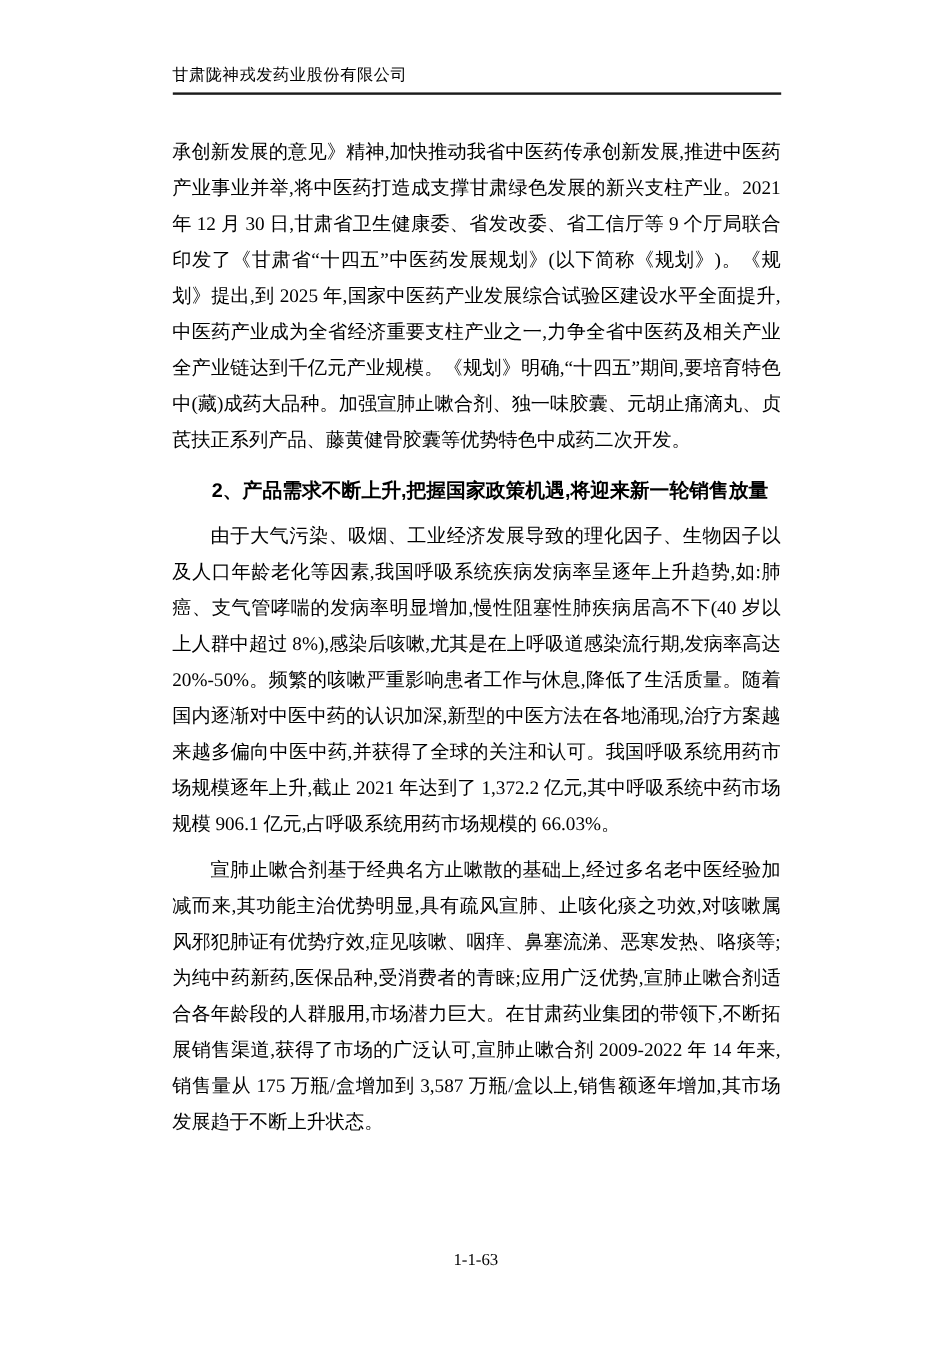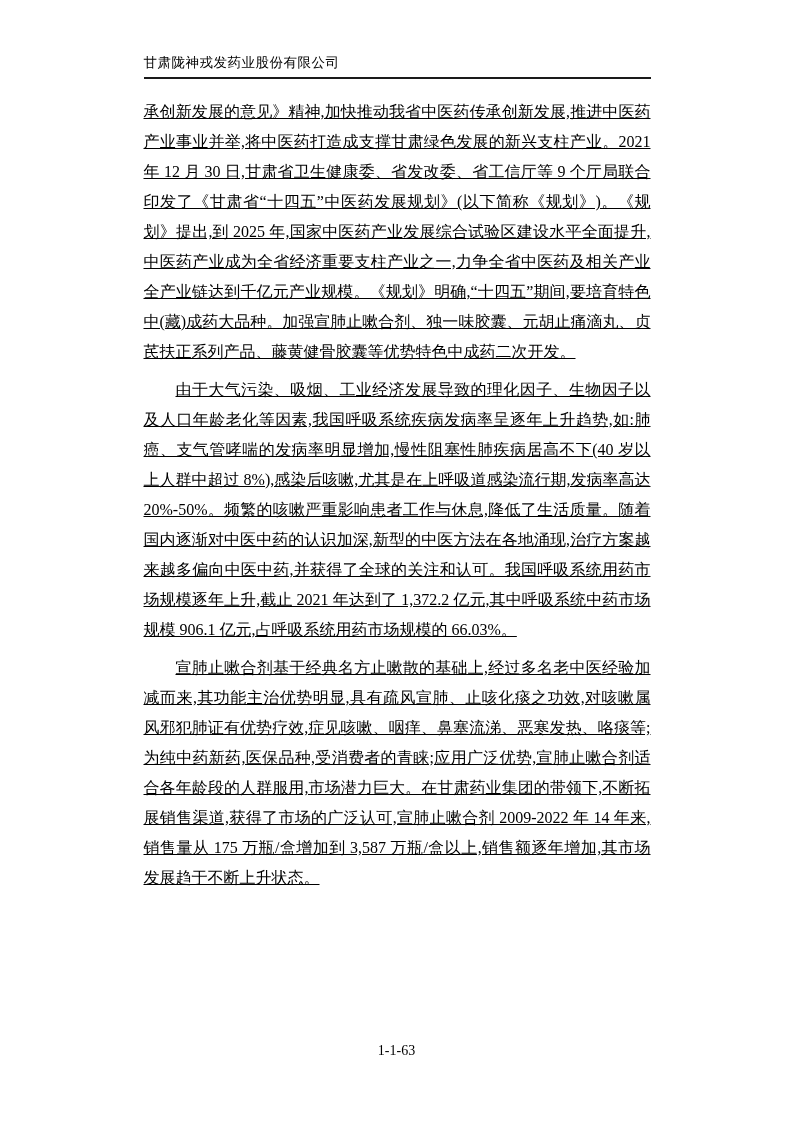--- a/index.html
+++ b/index.html
@@ -26,26 +26,25 @@
       font-size: 13.5px;
       line-height: 16px;
       padding-bottom: 6px;
       border-bottom: 2px solid #1a1a1a;
     }
     .page-header span {
       white-space: nowrap;
       letter-spacing: 0.5px;
     }
     .document-body {
-      margin-top: 18px;
+      margin-top: 34px;
       font-size: 16px;
       line-height: 30px;
       text-align: justify;
       text-justify: inter-ideograph;
-      text-decoration: underline;
     }
     p.para {
       margin: 0 0 8px 0;
       text-indent: 2em;
     }
     p.para.no-indent {
       text-indent: 0;
     }
     h2.section-heading {
       font-family: "Liberation Sans", "DejaVu Sans", sans-serif;
@@ -71,20 +70,21 @@
 
 <div class="page">
 
   <div class="page-header">
     <span>甘肃陇神戎发药业股份有限公司</span>
   </div>
 
   <div class="document-body">
     <p class="para no-indent">承创新发展的意见》精神,加快推动我省中医药传承创新发展,推进中医药产业事业并举,将中医药打造成支撑甘肃绿色发展的新兴支柱产业。2021 年 12 月 30 日,甘肃省卫生健康委、省发改委、省工信厅等 9 个厅局联合印发了《甘肃省“十四五”中医药发展规划》(以下简称《规划》)。《规划》提出,到 2025 年,国家中医药产业发展综合试验区建设水平全面提升,中医药产业成为全省经济重要支柱产业之一,力争全省中医药及相关产业全产业链达到千亿元产业规模。《规划》明确,“十四五”期间,要培育特色中(藏)成药大品种。加强宣肺止嗽合剂、独一味胶囊、元胡止痛滴丸、贞芪扶正系列产品、藤黄健骨胶囊等优势特色中成药二次开发。</p>
 
+    <h2 class="section-heading">2、产品需求不断上升,把握国家政策机遇,将迎来新一轮销售放量</h2>
 
     <p class="para">由于大气污染、吸烟、工业经济发展导致的理化因子、生物因子以及人口年龄老化等因素,我国呼吸系统疾病发病率呈逐年上升趋势,如:肺癌、支气管哮喘的发病率明显增加,慢性阻塞性肺疾病居高不下(40 岁以上人群中超过 8%),感染后咳嗽,尤其是在上呼吸道感染流行期,发病率高达 20%-50%。频繁的咳嗽严重影响患者工作与休息,降低了生活质量。随着国内逐渐对中医中药的认识加深,新型的中医方法在各地涌现,治疗方案越来越多偏向中医中药,并获得了全球的关注和认可。我国呼吸系统用药市场规模逐年上升,截止 2021 年达到了 1,372.2 亿元,其中呼吸系统中药市场规模 906.1 亿元,占呼吸系统用药市场规模的 66.03%。</p>
 
     <p class="para">宣肺止嗽合剂基于经典名方止嗽散的基础上,经过多名老中医经验加减而来,其功能主治优势明显,具有疏风宣肺、止咳化痰之功效,对咳嗽属风邪犯肺证有优势疗效,症见咳嗽、咽痒、鼻塞流涕、恶寒发热、咯痰等;为纯中药新药,医保品种,受消费者的青睐;应用广泛优势,宣肺止嗽合剂适合各年龄段的人群服用,市场潜力巨大。在甘肃药业集团的带领下,不断拓展销售渠道,获得了市场的广泛认可,宣肺止嗽合剂 2009-2022 年 14 年来,销售量从 175 万瓶/盒增加到 3,587 万瓶/盒以上,销售额逐年增加,其市场发展趋于不断上升状态。</p>
   </div>
 
   <div class="page-footer">
     <span>1-1-63</span>
   </div>
 

